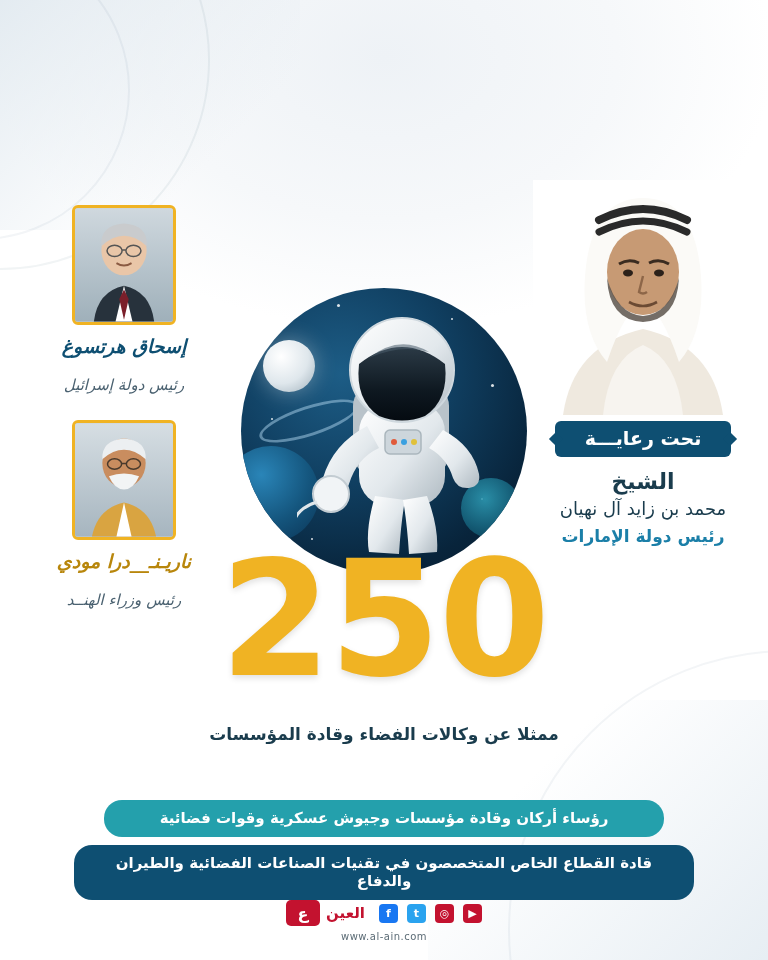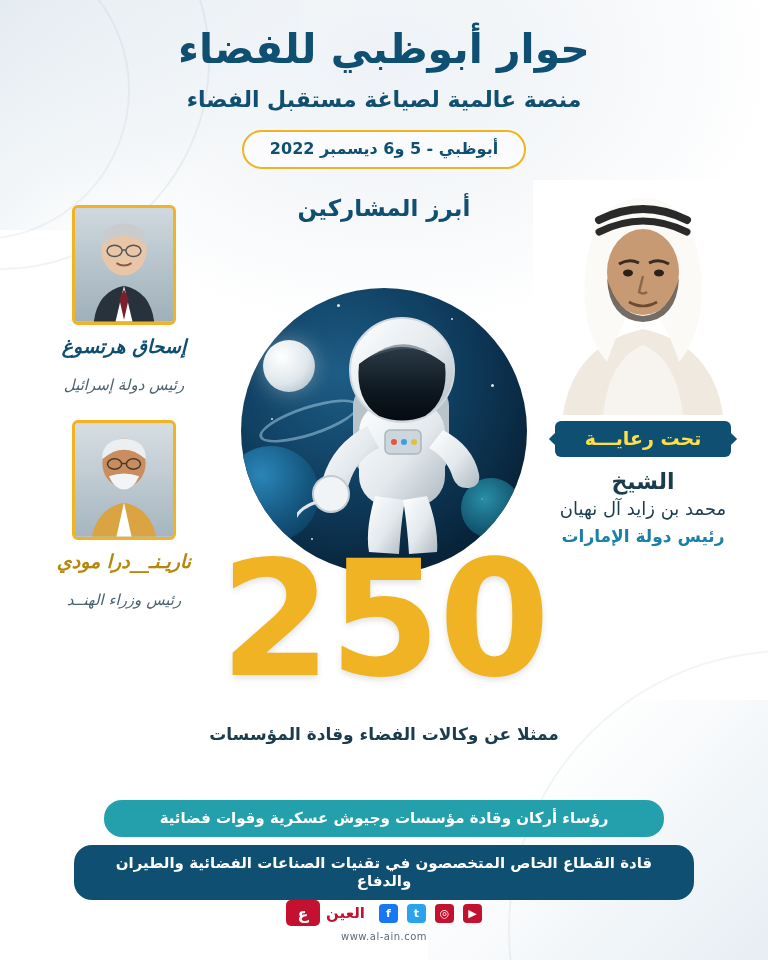--- a/index.html
+++ b/index.html
@@ -77,21 +77,21 @@
   .person.modi .person-name { color: #b8860b; }
 
   
   .patron { position: absolute; right: 0px; top: 180px; width: 250px; text-align: center; }
   .patron-photo {
     width: 220px; height: 235px; margin: 0 auto; overflow: hidden; position: relative;
   }
   .patron-photo svg { display:block; width:100%; height:100%; }
   .patron-pill {
     display: inline-block; margin-top: 6px;
-    background: #0e4f72; color: #fde047;
+    background: #0e4f72; color: #ffffff;
     padding: 6px 30px 8px 30px; border-radius: 6px;
     font-size: 19px; font-weight: bold; direction: rtl;
     position: relative;
   }
   .patron-pill::before, .patron-pill::after{
     content:""; position:absolute; top:50%; width:10px; height:10px;
     background:#0e4f72; transform: translateY(-50%) rotate(45deg);
   }
   .patron-pill::before { left:-4px; }
   .patron-pill::after { right:-4px; }
@@ -183,26 +183,20 @@
 <body>
 
 <div id="page">
 
   <div class="grad-corner-tl"></div>
   <div class="grad-corner-br"></div>
   <div class="arc arc-1"></div>
   <div class="arc arc-2"></div>
   <div class="arc arc-3"></div>
 
-  <div class="header">
-    <div class="title">حوار أبوظبي للفضاء</div>
-    <div class="subtitle">منصة عالمية لصياغة مستقبل الفضاء</div>
-    <div class="date-pill">أبوظبي - 5 و6 ديسمبر 2022</div>
-    <div class="participants-heading">أبرز المشاركين</div>
-  </div>
 
   <div class="people">
 
     <div class="person herzog">
       <div class="photo-frame">
         <svg viewBox="0 0 104 120" xmlns="http://www.w3.org/2000/svg" aria-hidden="true">
           <defs>
             <linearGradient id="bgA" x1="0" y1="0" x2="0" y2="1">
               <stop offset="0%" stop-color="#cfd8de"></stop>
                 <stop offset="100%" stop-color="#9fb0ba"></stop>

